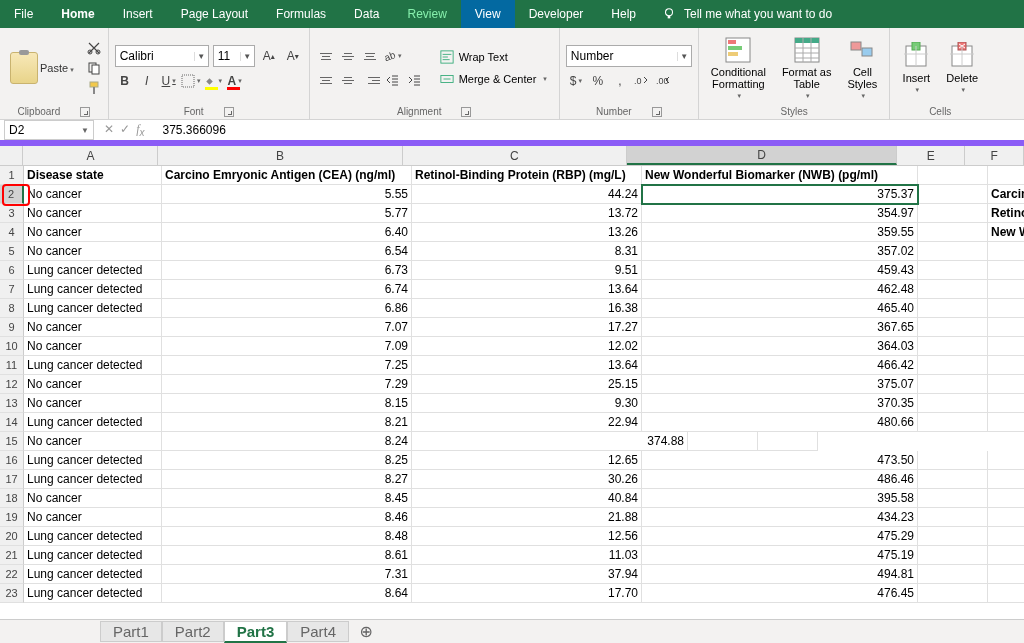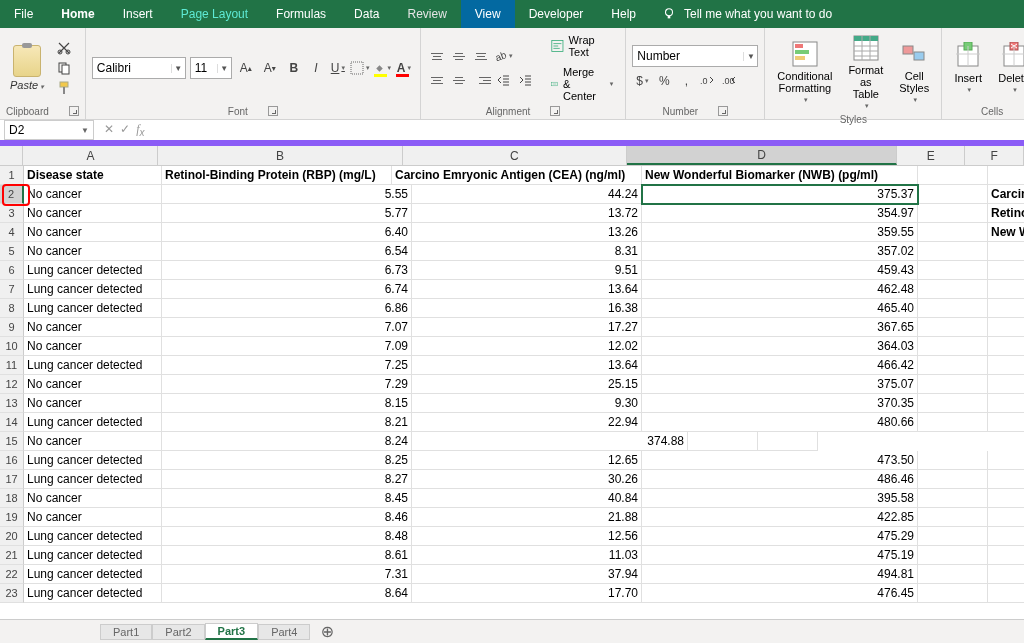--- a/index.html
+++ b/index.html
@@ -11,35 +11,35 @@
 .tab-file { background: #217346; color: #fff; }
 .tab-active { background: #217346; color: #fff; font-weight: 600; }
 .tab-inactive { background: #fff; color: #444; }
 .tellme { display: flex; align-items: center; color: #fff; background: #217346; flex: 1; padding-left: 12px; font-size: 12px; gap: 8px; }
 .tellme .bulb { width: 14px; height: 14px; }
 
 
 .ribbon { background: #f3f2f1; height: 92px; border-bottom: 1px solid #d4d4d4; display: flex; }
 .rgroup { border-right: 1px solid #d4d4d4; padding: 4px 6px 0 6px; display: flex; flex-direction: column; }
 .rgroup-body { flex: 1; display: flex; align-items: center; gap: 4px; }
-.rgroup-label { font-size: 10px; color: #666; text-align: center; padding: 2px 0; display: flex; justify-content: center; align-items: flex-start; gap: 20px; }
+.rgroup-label { font-size: 10px; color: #666; text-align: center; padding: 2px 0; display: flex; justify-content: center; align-items: flex-end; gap: 20px; }
 .rgroup-label .dlaunch { width: 10px; height: 10px; border: 1px solid #999; position: relative; }
 .rgroup-label .dlaunch::after { content: ''; position: absolute; right: 1px; bottom: 1px; width: 3px; height: 3px; border-right: 1px solid #666; border-bottom: 1px solid #666; }
 
 
-.paste-btn { display: flex; flex-direction: column; align-items: center; gap: 2px; padding: 2px 4px; cursor: pointer; font-style: italic; }
+.paste-btn { display: flex; flex-direction: row; align-items: center; gap: 2px; padding: 2px 4px; cursor: pointer; }
 .paste-icon { width: 28px; height: 32px; background: linear-gradient(#f7e8b8, #e8d48a); border: 1px solid #c9b36f; border-radius: 3px; position: relative; }
 .paste-icon::before { content: ''; position: absolute; top: -3px; left: 8px; width: 10px; height: 5px; background: #999; border-radius: 2px; }
 .paste-label { font-size: 11px; color: #333; }
 .mini-stack { display: flex; flex-direction: column; gap: 4px; margin-left: 4px; }
 .mini-ico { width: 16px; height: 16px; cursor: pointer; }
 .cut-ico svg, .copy-ico svg, .fmtpaint-ico svg { width: 16px; height: 16px; }
 
 
-.font-row { display: flex; flex-direction: row; gap: 4px; }
+.font-row { display: flex; flex-direction: column; gap: 4px; }
 .font-top { display: flex; gap: 4px; align-items: center; }
 .combobox { display: flex; align-items: center; border: 1px solid #ababab; background: #fff; height: 22px; }
 .combobox input { border: none; padding: 0 4px; font-size: 12px; outline: none; }
 .combobox .dd { width: 14px; text-align: center; font-size: 8px; color: #555; border-left: 1px solid #ddd; }
 .font-name input { width: 78px; }
 .font-size input { width: 26px; }
 .sq { width: 20px; height: 20px; display: flex; align-items: center; justify-content: center; font-size: 12px; cursor: pointer; color: #444; }
 .font-bottom { display: flex; gap: 2px; align-items: center; }
 .bold { font-weight: bold; }
 .italic { font-style: italic; }
@@ -90,38 +90,38 @@
 .cell { border-right: 1px solid #e0e0e0; border-bottom: 1px solid #e0e0e0; font-size: 12px; padding: 0 3px; display: flex; align-items: center; overflow: hidden; white-space: nowrap; }
 .cell.r { justify-content: flex-end; }
 .cell.b { font-weight: bold; }
 .cell.sel { outline: 2px solid #217346; outline-offset: -1px; background: #fff; z-index: 5; }
 
 
 .red-highlight { position: absolute; left: 2px; top: 38px; width: 28px; height: 22px; border: 2px solid #ff0000; border-radius: 4px; pointer-events: none; z-index: 20; }
 
 
 .sheettabs { position: absolute; bottom: 0; left: 0; right: 0; height: 24px; background: #f3f2f1; border-top: 1px solid #ccc; display: flex; align-items: center; padding-left: 100px; gap: 0; }
-.sheettab { padding: 1px 12px; font-size: 11px; border: 1px solid #ccc; background: #e7e7e7; cursor: pointer; color: #666; }
+.sheettab { padding: 1px 12px; font-size: 15px; border: 1px solid #ccc; background: #e7e7e7; cursor: pointer; color: #666; }
 .sheettab.active { background: #fff; border-bottom: 2px solid #217346; color: #217346; font-weight: 600; }
 .addsheet { width: 22px; height: 22px; display: flex; align-items: center; justify-content: center; cursor: pointer; color: #666; margin-left: 6px; }
 
 
 .cA { width: 138px; } .cB { width: 250px; } .cC { width: 230px; } .cD { width: 276px; } .cE { width: 70px; } .cF { width: 60px; }
 </style>
 </head>
 <body>
 
 <div class="tabs-row">
   <div class="tab tab-file">File</div>
   <div class="tab tab-active">Home</div>
   <div class="tab tab-inactive" style="background:#217346;color:#fff">Insert</div>
-  <div class="tab tab-inactive" style="background:#217346;color:#5eead4">Page Layout</div>
+  <div class="tab tab-inactive" style="background:#217346;color:#ffffff">Page Layout</div>
   <div class="tab tab-inactive" style="background:#217346;color:#fff">Formulas</div>
   <div class="tab tab-inactive" style="background:#217346;color:#fff">Data</div>
-  <div class="tab tab-inactive" style="background:#217346;color:#e5e5e5">Review</div>
+  <div class="tab tab-inactive" style="background:#217346;color:#86efac">Review</div>
   <div class="tab tab-inactive" style="background:#0369a1;color:#fff">View</div>
   <div class="tab tab-inactive" style="background:#217346;color:#fff">Developer</div>
   <div class="tab tab-inactive" style="background:#217346;color:#fff">Help</div>
   <div class="tellme">
     <svg class="bulb" viewBox="0 0 16 16">
         <circle cx="8" cy="6" r="4" fill="none" stroke="#fff" stroke-width="1.2"></circle>
         <rect x="6.5" y="10" width="3" height="3" fill="#fff"></rect>
       </svg>
     <span>Tell me what you want to do</span>
   </div>
@@ -374,20 +374,21 @@
 <div class="fbar">
   <div class="namebox">
       <span>D2</span>
       <span class="dd">▼</span>
     </div>
   <div class="fbtns">
     <span>✕</span>
     <span>✓</span>
     <span class="fx">f<sub>x</sub></span>
   </div>
+  <input class="finput" value="375.366096" style="">
 </div>
 
 <div class="grid-wrap">
   <div class="colhdr-row">
     <div class="corner"></div>
     <div class="colhdr cA">A</div>
     <div class="colhdr cB">B</div>
     <div class="colhdr cC">C</div>
     <div class="colhdr cD sel">D</div>
     <div class="colhdr cE">E</div>
@@ -415,22 +416,22 @@
         <div class="rowhdr">18</div>
         <div class="rowhdr">19</div>
         <div class="rowhdr">20</div>
         <div class="rowhdr">21</div>
         <div class="rowhdr">22</div>
         <div class="rowhdr">23</div>
       </div>
     <div class="cells" id="cells">
         <div class="cellrow">
           <div class="cell cA b">Disease state</div>
+          <div class="cell cB b">Carcino Emryonic Antigen (CEA) (ng/ml)</div>
           <div class="cell cC b">Retinol-Binding Protein (RBP) (mg/L)</div>
-          <div class="cell cB b">Carcino Emryonic Antigen (CEA) (ng/ml)</div>
           <div class="cell cD b">New Wonderful Biomarker (NWB) (pg/ml)</div>
           <div class="cell cE b"></div>
           <div class="cell cF b"></div>
         </div>
         <div class="cellrow">
           <div class="cell cA">No cancer</div>
           <div class="cell cB r">5.55</div>
           <div class="cell cC r">44.24</div>
           <div class="cell cD r sel">375.37</div>
           <div class="cell cE"></div>
@@ -560,21 +561,21 @@
           <div class="cell cB r">8.45</div>
           <div class="cell cC r">40.84</div>
           <div class="cell cD r">395.58</div>
           <div class="cell cE"></div>
           <div class="cell cF"></div>
         </div>
         <div class="cellrow">
           <div class="cell cA">No cancer</div>
           <div class="cell cB r">8.46</div>
           <div class="cell cC r">21.88</div>
-          <div class="cell cD r">422.85</div>
+          <div class="cell cD r">434.23</div>
           <div class="cell cE"></div>
           <div class="cell cF"></div>
         </div>
         <div class="cellrow">
           <div class="cell cA">Lung cancer detected</div>
           <div class="cell cB r">8.48</div>
           <div class="cell cC r">12.56</div>
           <div class="cell cD r">475.29</div>
           <div class="cell cE"></div>
           <div class="cell cF"></div>

